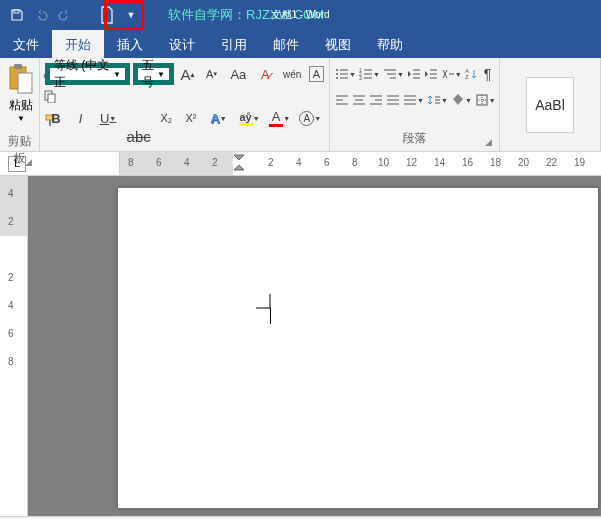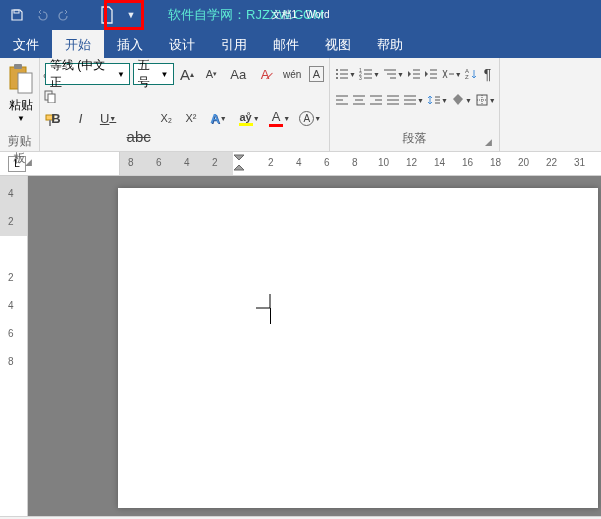--- a/index.html
+++ b/index.html
@@ -18,21 +18,21 @@
 .ribbon-group { border-right: 1px solid #d4d4d4; padding: 3px 5px 2px; display: flex; flex-direction: column; }
 .group-content { flex: 1; display: flex; }
 .group-label { text-align: center; font-size: 12px; color: #666; padding: 2px 0; position: relative; }
 .group-label .launcher { position: absolute; right: 2px; bottom: 2px; font-size: 9px; color: #888; }
 .clipboard-group { width: 40px; }
 .paste-btn { display: flex; flex-direction: column; align-items: center; width: 46px; }
 .paste-icon { width: 32px; height: 36px; display: flex; align-items: center; justify-content: center; }
 .small-btns { display: flex; flex-direction: column; gap: 2px; margin-left: 2px; }
 .font-group { width: 290px; }
 .font-row { display: flex; align-items: center; gap: 3px; margin: 2px 0; }
-.font-select { border: 1px solid #0f766e; background: #fff; height: 22px; padding: 0 4px; font-size: 12px; display: flex; align-items: center; }
+.font-select { border: 5px solid #0f766e; background: #fff; height: 22px; padding: 0 4px; font-size: 12px; display: flex; align-items: center; }
 .fname { width: 88px; }
 .fsize { width: 42px; }
 .ribbon-btn { width: 22px; height: 22px; display: flex; align-items: center; justify-content: center; color: #444; font-size: 13px; }
 .ribbon-btn.wider { width: 28px; }
 .color-bar { width: 14px; height: 3px; }
 .para-group { width: 170px; }
 .styles-group { flex: 1; display: flex; align-items: center; justify-content: center; }
 .style-box { width: 48px; height: 56px; border: 1px solid #d0d0d0; background: #fff; display: flex; flex-direction: column; align-items: center; justify-content: center; }
 .ruler-area { height: 24px; display: flex; background: #fff; border-bottom: 1px solid #d0d0d0; }
 .ruler-left { width: 120px; border-right: 1px solid #d0d0d0; display: flex; align-items: center; padding-left: 8px; }
@@ -318,20 +318,25 @@
               <line x1="7" y1="2" x2="7" y2="12" stroke="#555" stroke-dasharray="1"></line>
               <line x1="2" y1="7" x2="12" y2="7" stroke="#555" stroke-dasharray="1"></line>
             </svg>
             <span style="font-size:7px;">▼</span>
           </div>
       </div>
     </div>
     <div class="group-label"><span>段落</span><span class="launcher">◢</span></div>
   </div>
 
+  <div class="ribbon-group styles-group">
+    <div class="style-box">
+      <span style="font-size:14px;color:#333;">AaBl</span>
+    </div>
+  </div>
 </div>
 
 <div class="ruler-area">
   <div class="ruler-left">
     <div class="ruler-l-box">L</div>
   </div>
   <div class="ruler-main">
     <div class="ruler-shade"></div>
     <span class="ruler-tick" style="left:8px;">8</span>
     <span class="ruler-tick" style="left:36px;">6</span>
@@ -345,21 +350,21 @@
     <span class="ruler-tick" style="left:176px;">4</span>
     <span class="ruler-tick" style="left:204px;">6</span>
     <span class="ruler-tick" style="left:232px;">8</span>
     <span class="ruler-tick" style="left:258px;">10</span>
     <span class="ruler-tick" style="left:286px;">12</span>
     <span class="ruler-tick" style="left:314px;">14</span>
     <span class="ruler-tick" style="left:342px;">16</span>
     <span class="ruler-tick" style="left:370px;">18</span>
     <span class="ruler-tick" style="left:398px;">20</span>
     <span class="ruler-tick" style="left:426px;">22</span>
-    <span class="ruler-tick" style="left:454px;">31</span>
+    <span class="ruler-tick" style="left:454px;">19</span>
   </div>
 </div>
 
 <div class="editor">
   <div class="vruler">
     <div class="vruler-shade"></div>
     <span class="vtick" style="top:12px;">4</span>
     <span class="vtick" style="top:40px;">2</span>
     <span class="vtick" style="top:96px;">2</span>
     <span class="vtick" style="top:124px;">4</span>

